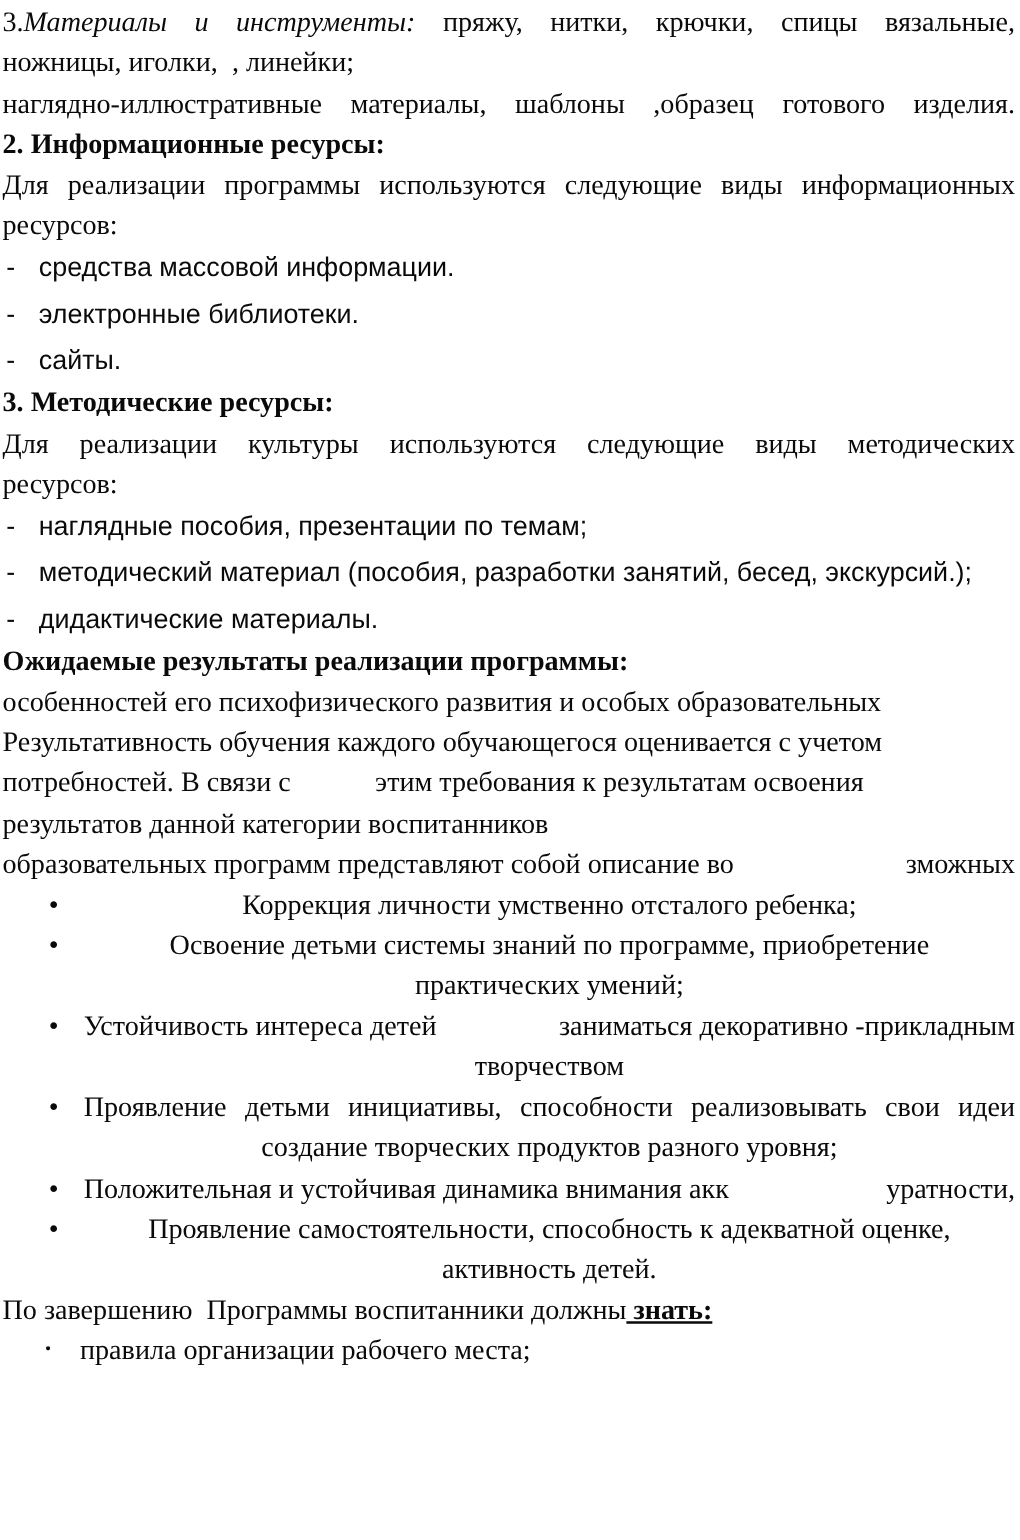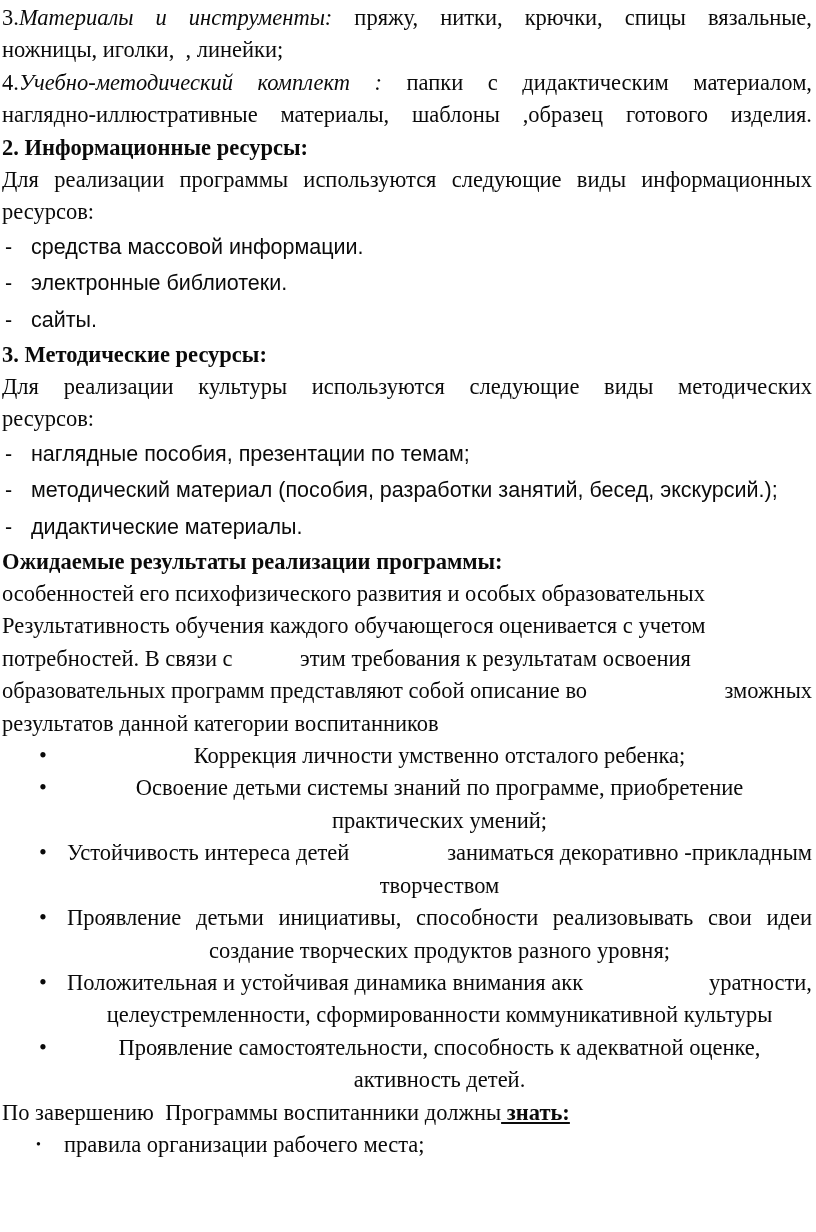--- a/index.html
+++ b/index.html
@@ -67,46 +67,44 @@
   .small-bullet { display: flex; padding-left: 34px; }
   .small-bullet .marker { font-size: 14px; flex: 0 0 28px; line-height: 32.4px; }
   .small-bullet .txt { flex: 1; }
 </style>
 </head>
 <body>
 
 <div class="page">
     <div class="line justify"><span class="txt"><span class="r">3.</span><span class="i">Материалы и инструменты:</span><span class="r"> пряжу, нитки, крючки, спицы вязальные,</span></span></div>
     <div class="line plain"><span class="txt"><span class="r">ножницы, иголки,  , линейки;</span></span></div>
-    <div class="line justify"><span class="txt"><span class="r">4.</span><span class="i">Учебно-методический комплект :</span><span class="r"> папки с дидактическим материалом,</span></span></div>
     <div class="line justify"><span class="txt"><span class="r">наглядно-иллюстративные материалы, шаблоны ,образец готового изделия.</span></span></div>
     <div class="line plain"><span class="txt"><span class="b">2. Информационные ресурсы:</span></span></div>
     <div class="line justify"><span class="txt"><span class="r">Для реализации программы используются следующие виды информационных</span></span></div>
     <div class="line plain"><span class="txt"><span class="r">ресурсов:</span></span></div>
     <div class="line dash"><span class="marker">-</span><span class="txt"><span class="r">средства массовой информации.</span></span></div>
     <div class="line dash"><span class="marker">-</span><span class="txt"><span class="r">электронные библиотеки.</span></span></div>
     <div class="line dash"><span class="marker">-</span><span class="txt"><span class="r">сайты.</span></span></div>
     <div class="line plain"><span class="txt"><span class="b">3. Методические ресурсы:</span></span></div>
     <div class="line justify"><span class="txt"><span class="r">Для реализации культуры используются следующие виды методических</span></span></div>
     <div class="line plain"><span class="txt"><span class="r">ресурсов:</span></span></div>
     <div class="line dash"><span class="marker">-</span><span class="txt"><span class="r">наглядные пособия, презентации по темам;</span></span></div>
     <div class="line dash"><span class="marker">-</span><span class="txt"><span class="r">методический материал (пособия, разработки занятий, бесед, экскурсий.);</span></span></div>
     <div class="line dash"><span class="marker">-</span><span class="txt"><span class="r">дидактические материалы.</span></span></div>
     <div class="line plain"><span class="txt"><span class="b">Ожидаемые результаты реализации программы:</span></span></div>
     <div class="line plain"><span class="txt"><span class="r">особенностей его психофизического развития и особых образовательных</span></span></div>
     <div class="line plain"><span class="txt"><span class="r">Результативность обучения каждого обучающегося оценивается с учетом</span></span></div>
     <div class="line plain"><span class="txt"><span class="r">потребностей. В связи с            этим требования к результатам освоения</span></span></div>
+    <div class="line plain"><span class="txt"><span class="r">результатов данной категории воспитанников</span></span></div>
     <div class="line split"><span class="txt"><span class="r">образовательных программ представляют собой описание во</span><span class="sp"></span><span class="r">зможных</span></span></div>
-    <div class="line plain"><span class="txt"><span class="r">результатов данной категории воспитанников</span></span></div>
     <div class="line bullet"><span class="marker">•</span><span class="txt"><span class="r">Коррекция личности умственно отсталого ребенка;</span></span></div>
     <div class="line bullet"><span class="marker">•</span><span class="txt"><span class="r">Освоение детьми системы знаний по программе, приобретение</span></span></div>
     <div class="line bullet-cont"><span class="txt"><span class="r">практических умений;</span></span></div>
     <div class="line bullet-split"><span class="marker">•</span><span class="txt"><span class="r">Устойчивость интереса детей</span><span class="sp"></span><span class="r">заниматься декоративно -прикладным</span></span></div>
     <div class="line bullet-cont"><span class="txt"><span class="r">творчеством</span></span></div>
     <div class="line bullet-justify"><span class="marker">•</span><span class="txt"><span class="r">Проявление детьми инициативы, способности реализовывать свои идеи</span></span></div>
     <div class="line bullet-cont"><span class="txt"><span class="r">создание творческих продуктов разного уровня;</span></span></div>
     <div class="line bullet-split"><span class="marker">•</span><span class="txt"><span class="r">Положительная и устойчивая динамика внимания акк</span><span class="sp"></span><span class="r">уратности,</span></span></div>
-    <div class="line bullet-cont"><span class="txt"><span class="r">целеустремленности, сформированности коммуникативной культуры</span></span></div>
     <div class="line bullet"><span class="marker">•</span><span class="txt"><span class="r">Проявление самостоятельности, способность к адекватной оценке,</span></span></div>
     <div class="line bullet-cont"><span class="txt"><span class="r">активность детей.</span></span></div>
     <div class="line plain"><span class="txt"><span class="r">По завершению  Программы воспитанники должны</span><span class="bu"> знать:</span></span></div>
     <div class="line small-bullet"><span class="marker">•</span><span class="txt"><span class="r">правила организации рабочего места;</span></span></div>
   </div>
 
 </body></html>

